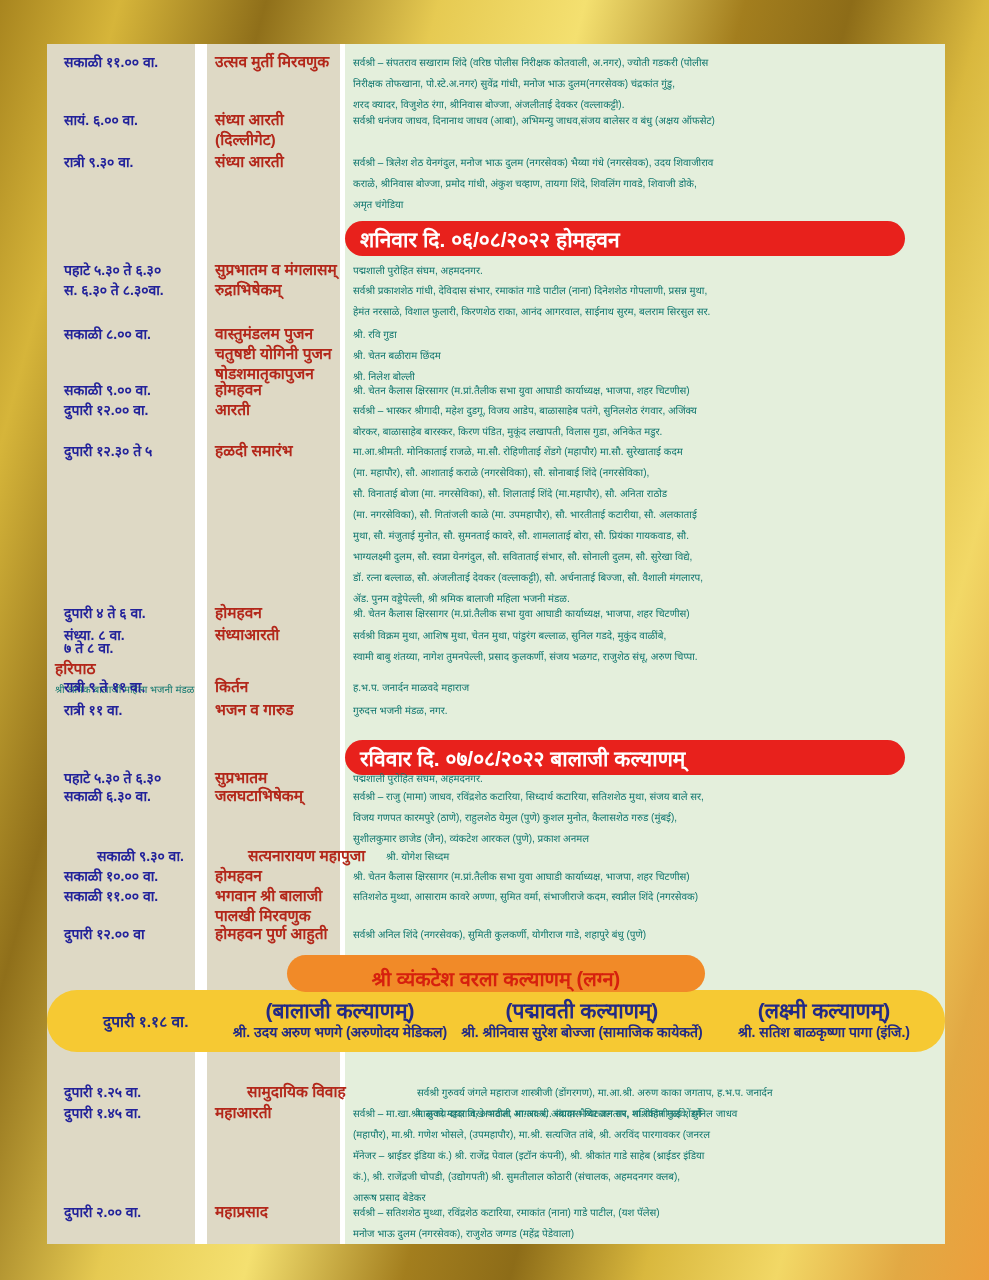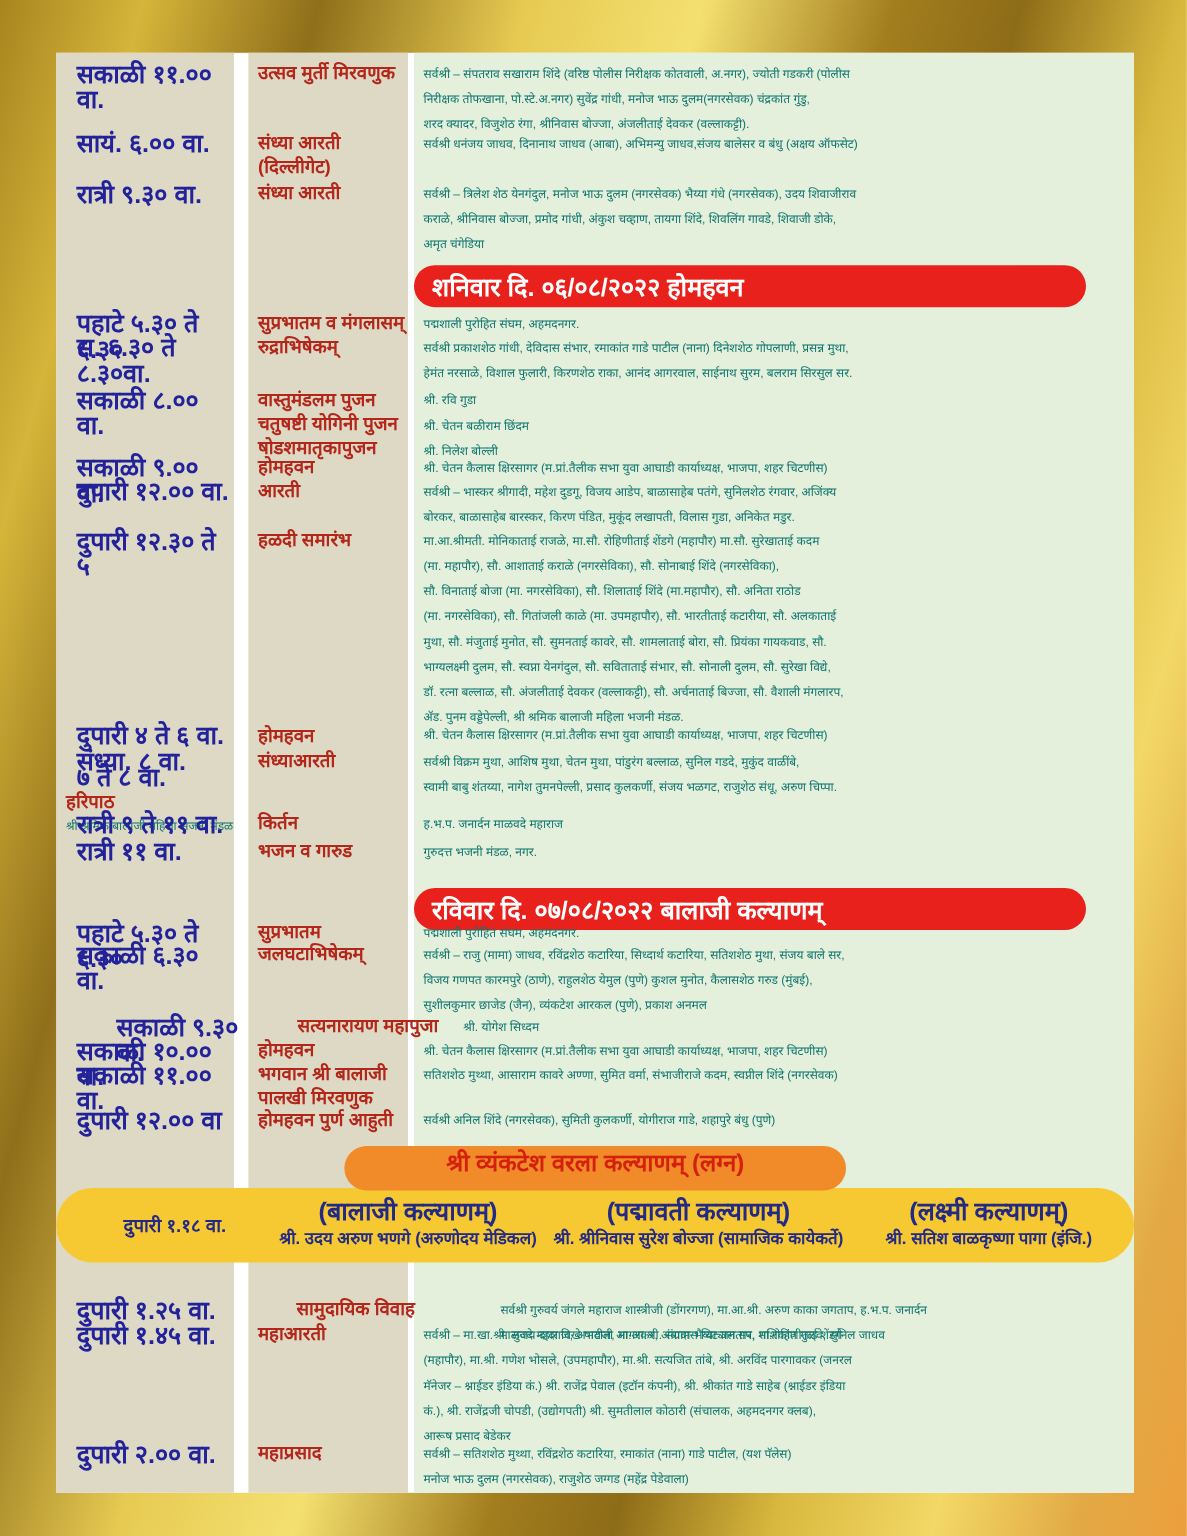--- a/index.html
+++ b/index.html
@@ -15,40 +15,40 @@
     background:#ffffff;
   }
   
   .colbg{position:absolute;top:0;height:100%;}
   .col-time{left:0;width:148px;background:#ded9c5;}
   .col-event{left:160px;width:133px;background:#ded9c5;}
   .col-details{left:298px;width:600px;background:#e4efdc;}
 
   .row{position:absolute;left:0;width:898px;display:flex;align-items:flex-start;}
   .c-time{width:148px;box-sizing:border-box;padding:0 4px 0 17px;
-    color:#22229a;font-weight:bold;font-size:21px;line-height:21px;white-space:pre-line;}
+    color:#22229a;font-weight:bold;font-size:14px;line-height:21px;white-space:pre-line;}
   .c-gap1{width:12px;}
   .c-event{width:133px;box-sizing:border-box;padding:0 2px 0 8px;
     color:#b3271a;font-weight:bold;font-size:15.5px;line-height:20px;white-space:pre-line;}
   .c-gap2{width:5px;}
   .c-details{flex:1;box-sizing:border-box;padding:0 12px 0 8px;
     color:#0f766e;font-weight:normal;font-size:10px;line-height:21px;white-space:pre-line;}
 
   .date-banner{
     position:absolute;left:298px;width:560px;height:35px;border-radius:18px;
     background:#e8211c;color:#ffffff;font-weight:bold;font-size:21px;
     display:flex;align-items:center;padding-left:15px;box-sizing:border-box;
   }
   .banner1{top:177px;}
   .banner2{top:696px;}
 
   .orange-banner{
     position:absolute;left:240px;top:911px;width:418px;height:37px;border-radius:19px;
     background:#f18a28;color:#d6200e;font-weight:bold;font-size:20px;
-    display:flex;align-items:flex-start;justify-content:center;z-index:3;
+    display:flex;align-items:flex-end;justify-content:center;z-index:3;
   }
   .yellow-band{
     position:absolute;left:0;top:946px;width:898px;height:62px;border-radius:30px;
     background:#f6c933;z-index:2;display:flex;align-items:center;
     color:#232a85;
   }
   .band-time{width:132px;box-sizing:border-box;padding-left:16px;
     font-weight:bold;font-size:15.5px;margin-left:40px;}
   .band-group{flex:1;text-align:center;}
   .band-group .g-title{font-weight:bold;font-size:21px;line-height:22px;}
@@ -138,21 +138,21 @@
         <div class="c-gap2"></div>
         <div class="c-details">मा.आ.श्रीमती. मोनिकाताई राजळे, मा.सौ. रोहिणीताई शेंडगे (महापौर) मा.सौ. सुरेखाताई कदम
 (मा. महापौर), सौ. आशाताई कराळे (नगरसेविका), सौ. सोनाबाई शिंदे (नगरसेविका),
 सौ. विनाताई बोजा (मा. नगरसेविका), सौ. शिलाताई शिंदे (मा.महापौर), सौ. अनिता राठोड
 (मा. नगरसेविका), सौ. गितांजली काळे (मा. उपमहापौर), सौ. भारतीताई कटारीया, सौ. अलकाताई
 मुथा, सौ. मंजुताई मुनोत, सौ. सुमनताई कावरे, सौ. शामलाताई बोरा, सौ. प्रियंका गायकवाड, सौ.
 भाग्यलक्ष्मी दुलम, सौ. स्वप्ना येनगंदुल, सौ. सविताताई संभार, सौ. सोनाली दुलम, सौ. सुरेखा विद्ये,
 डॉ. रत्ना बल्लाळ, सौ. अंजलीताई देवकर (वल्लाकट्टी), सौ. अर्चनाताई बिज्जा, सौ. वैशाली मंगलारप,
 ॲड. पुनम वड्डेपेल्ली, श्री श्रमिक बालाजी महिला भजनी मंडळ.</div>
       </div>
-      <div class="row" style="top: 559px; align-items: center;">
+      <div class="row" style="top: 559px;">
         <div class="c-time">दुपारी ४ ते ६ वा.</div>
         <div class="c-gap1"></div>
         <div class="c-event">होमहवन</div>
         <div class="c-gap2"></div>
         <div class="c-details">श्री. चेतन कैलास क्षिरसागर (म.प्रां.तैलीक सभा युवा आघाडी कार्याध्यक्ष, भाजपा, शहर चिटणीस)</div>
       </div>
       <div class="row" style="top: 594px; flex-direction: column;">
         <div class="c-time">७ ते ८ वा.</div>
         <div class="c-gap1"></div>
         <div class="c-event">हरिपाठ</div>

